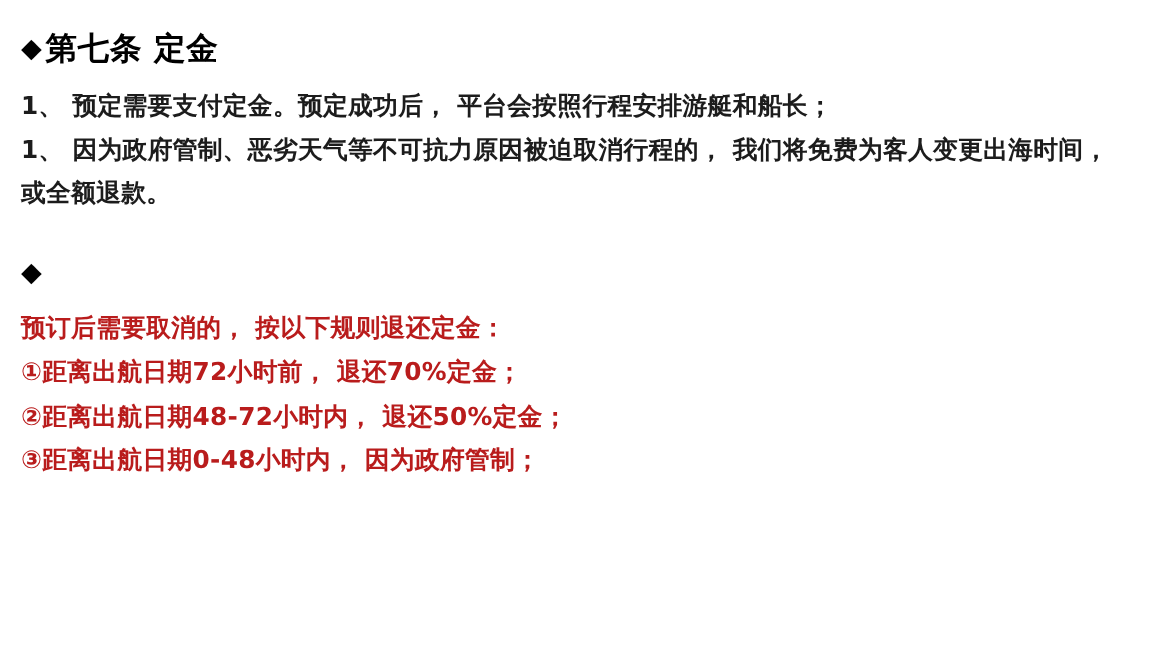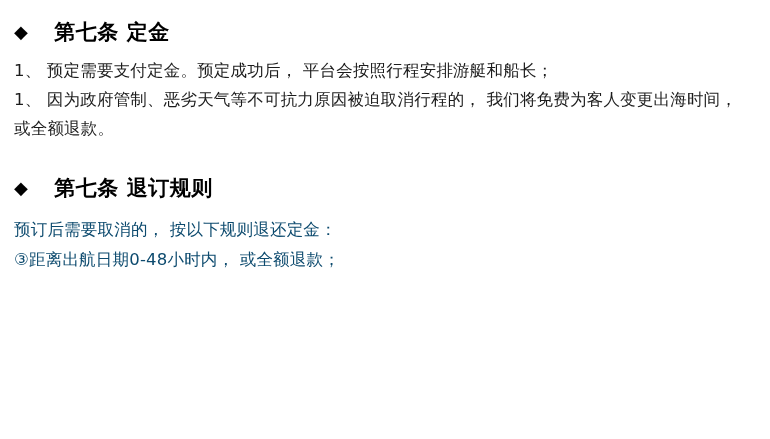--- a/index.html
+++ b/index.html
@@ -37,48 +37,48 @@
   .diamond-icon {
     display: inline-block;
     font-size: 18px;
     line-height: 1;
     margin-right: 2px;
     color: #000000;
     transform: translateY(-1px);
   }
   .heading-text {
     white-space: pre;
-    margin-left: 24px;
   }
   .body-line {
     font-size: 16.5px;
     line-height: 1.75;
     color: #1c1c1c;
     margin: 0;
     letter-spacing: 0.2px;
   }
   .para {
     margin: 0 0 0 0;
+    font-weight: bold;
   }
   .section-one {
     padding-top: 8px;
   }
   .section-one .body-block {
     margin-top: 10px;
   }
   .section-two {
     margin-top: 30px;
   }
   .section-two .body-block {
     margin-top: 12px;
   }
   .list-line {
     font-size: 16.5px;
     line-height: 1.78;
-    color: #0c4a6e;
+    color: #b91c1c;
     letter-spacing: 0.2px;
   }
 </style>
 </head>
 <body>
 
 <div class="page">
 
   <div class="section section-one">
     <div class="section-heading">
@@ -87,21 +87,22 @@
     </div>
     <div class="body-block">
       <p class="body-line para">1、 预定需要支付定金。预定成功后， 平台会按照行程安排游艇和船长；</p>
       <p class="body-line para">1、 因为政府管制、恶劣天气等不可抗力原因被迫取消行程的， 我们将免费为客人变更出海时间， 或全额退款。</p>
     </div>
   </div>
 
   <div class="section section-two">
     <div class="section-heading">
       <span class="diamond-icon">◆</span>
-      <span class="heading-text">第七条 退订规则</span>
     </div>
     <div class="body-block">
       <p class="list-line para">预订后需要取消的， 按以下规则退还定金：</p>
-      <p class="list-line para">③距离出航日期0-48小时内， 或全额退款；</p>
+      <p class="list-line para">①距离出航日期72小时前， 退还70%定金；</p>
+      <p class="list-line para">②距离出航日期48-72小时内， 退还50%定金；</p>
+      <p class="list-line para">③距离出航日期0-48小时内， 因为政府管制；</p>
     </div>
   </div>
 
 </div>
 
 </body></html>

